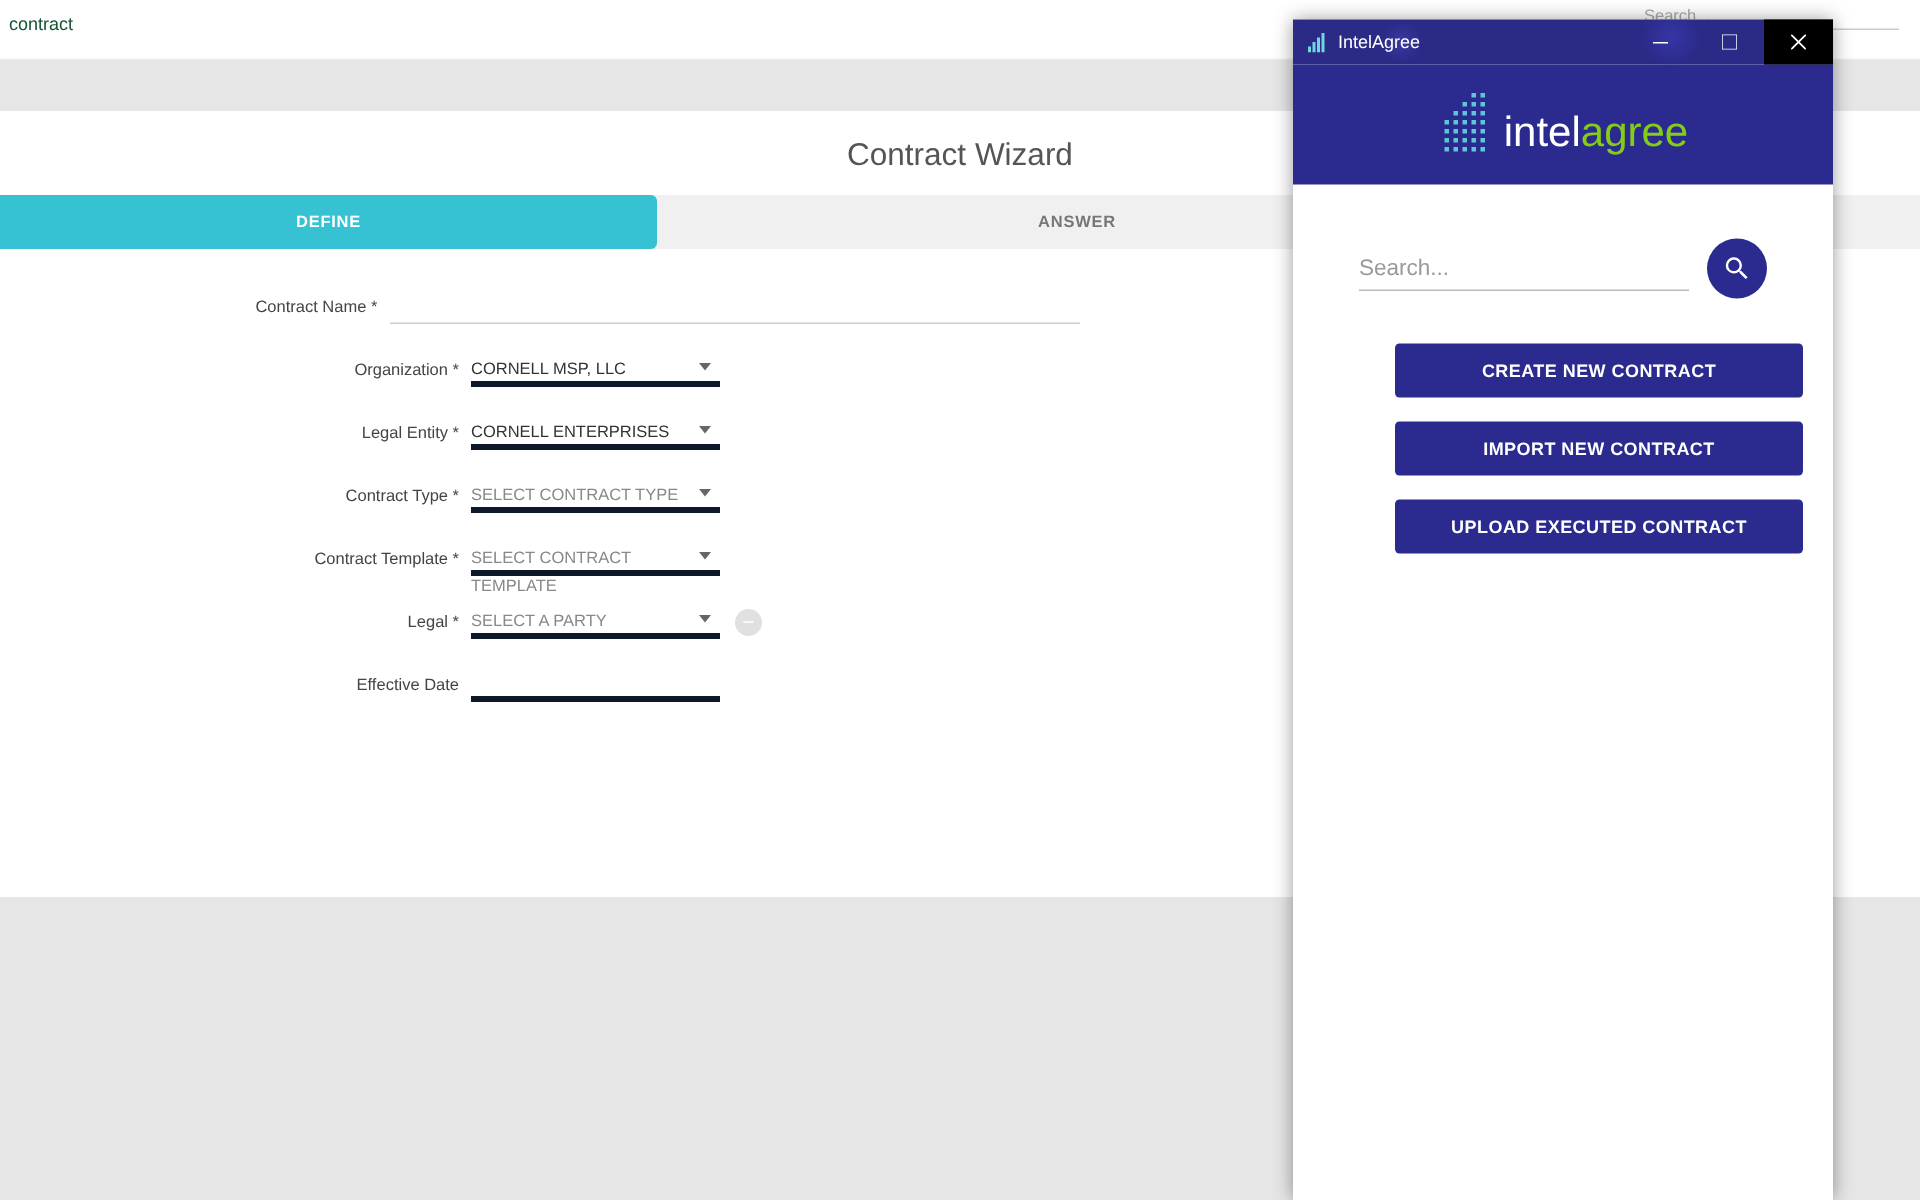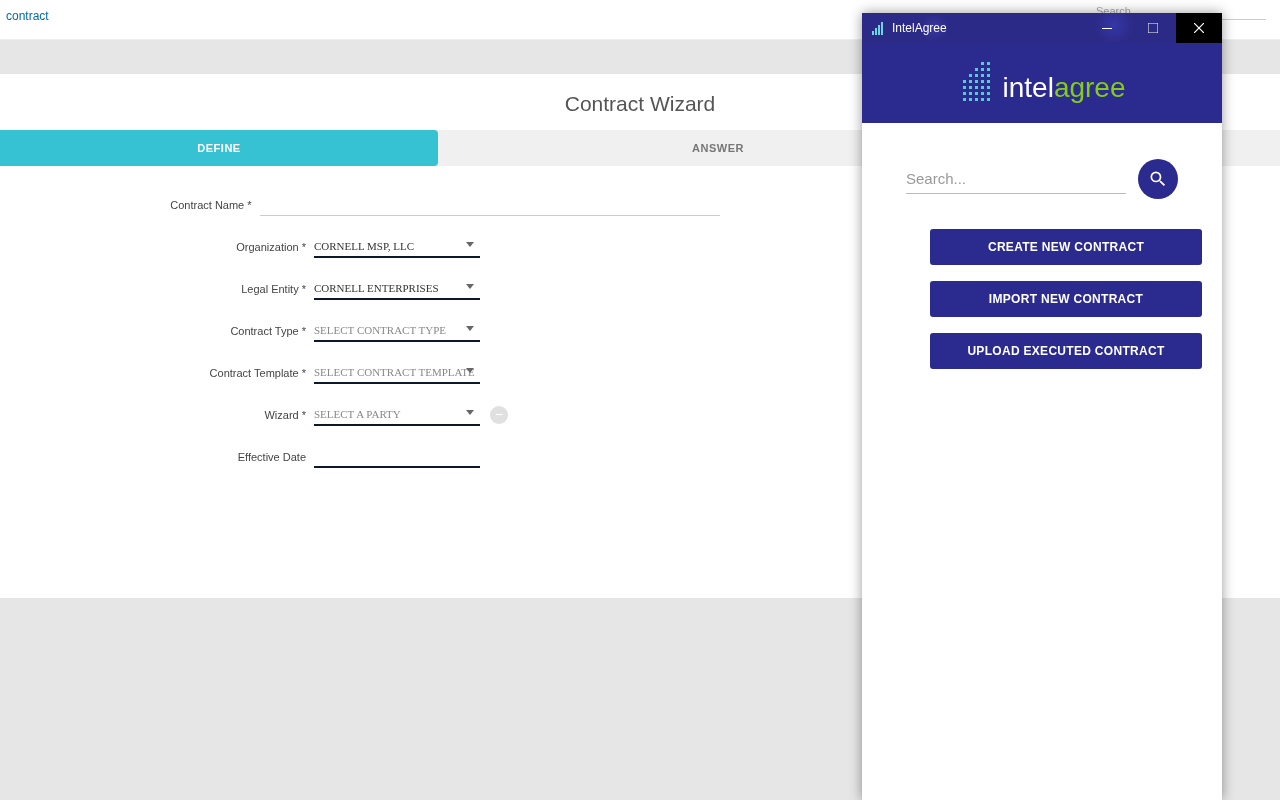--- a/index.html
+++ b/index.html
@@ -1,39 +1,39 @@
 <!DOCTYPE html>
 <html><head>
 <meta charset="utf-8">
 <style>
   * { box-sizing: border-box; margin: 0; padding: 0; }
   html, body { width: 1280px; height: 800px; font-family: Arial, Helvetica, sans-serif; background: #e6e6e6; overflow: hidden; }
   
   
   .topbar { position: absolute; left: 0; top: 0; width: 1280px; height: 40px; background: #fff; border-bottom: 1px solid #eee; }
-  .breadcrumb { position: absolute; left: 6px; top: 9px; font-size: 12px; color: #0369a1; }
+  .breadcrumb { position: absolute; left: 6px; top: 9px; font-size: 12px; color: #14532d; }
   .top-search { position: absolute; right: 14px; top: 3px; width: 170px; font-size: 11px; color: #aaa; border: none; border-bottom: 1px solid #ccc; padding: 2px 0; background: transparent; }
   .top-search::placeholder { color: #aaa; }
   
   .gray-strip { position: absolute; left: 0; top: 40px; width: 1280px; height: 34px; background: #e6e6e6; }
   
   
   .card { position: absolute; left: 0; top: 74px; width: 1280px; height: 524px; background: #fff; }
   .card-title { text-align: center; font-size: 21px; color: #555; font-weight: 400; padding-top: 18px; }
   
   .steps { position: absolute; left: 0; top: 56px; width: 1280px; height: 36px; background: #f0f0f0; display: flex; }
   .step { flex: 0 0 438px; height: 36px; line-height: 36px; text-align: center; font-size: 11px; font-weight: 700; color: #777; letter-spacing: 0.5px; }
   .step.active { background: #37c2d4; color: #fff; border-radius: 0 4px 4px 0; }
   .step:nth-child(2) { flex: 0 0 560px; }
   .step:nth-child(3) { flex: 0 0 282px; }
   
   .form { position: absolute; left: 0; top: 110px; width: 720px; }
   .row { display: flex; align-items: center; height: 42px; }
   .label { width: 314px; text-align: right; font-size: 11px; color: #444; padding-right: 8px; }
-  .field { width: 166px; border-bottom: 2px solid #0f172a; height: 22px; position: relative; font-family: Liberation Serif, serif; }
+  .field { width: 166px; border-bottom: 4px solid #0f172a; height: 22px; position: relative; }
   .field-wide { width: 560px; border-bottom: 1px solid #ccc; height: 22px; }
   .field-val { font-size: 11px; color: #333; line-height: 18px; }
   .field-placeholder { font-size: 11px; color: #888; line-height: 18px; }
   .caret { position: absolute; right: 6px; top: 6px; width: 0; height: 0; border-left: 4px solid transparent; border-right: 4px solid transparent; border-top: 5px solid #666; }
   .minus-btn { width: 18px; height: 18px; border-radius: 50%; background: #e0e0e0; color: #fff; margin-left: 10px; text-align: center; line-height: 16px; font-size: 14px; }
   
   
   .appwin { position: absolute; left: 862px; top: 13px; width: 360px; height: 787px; background: #fff; box-shadow: 0 0 12px rgba(0,0,0,0.4); }
   .titlebar { height: 30px; background: #2b2a86; background-image: radial-gradient(circle at 20% 50%, #3838a0 1px, transparent 14px), radial-gradient(circle at 70% 40%, #3535a5 1px, transparent 20px); display: flex; align-items: center; color: #fff; font-size: 12px; }
   .titlebar .title { flex: 1; display: flex; align-items: center; padding-left: 10px; gap: 8px; }
@@ -107,21 +107,21 @@
       </div>
     </div>
     <div class="row">
       <div class="label">Contract Template *</div>
       <div class="field">
         <span class="field-placeholder">SELECT CONTRACT TEMPLATE</span>
         <span class="caret"></span>
       </div>
     </div>
     <div class="row">
-      <div class="label">Wizard *</div>
+      <div class="label">Legal *</div>
       <div class="field">
         <span class="field-placeholder">SELECT A PARTY</span>
         <span class="caret"></span>
       </div>
       <div class="minus-btn">−</div>
     </div>
     <div class="row">
       <div class="label">Effective Date</div>
       <div class="field"></div>
     </div>

